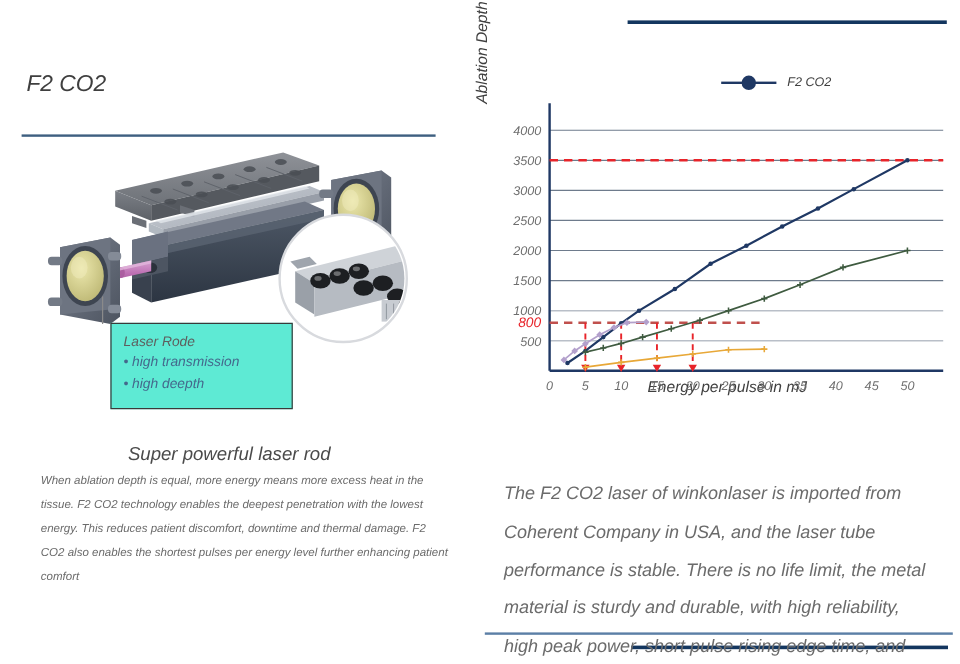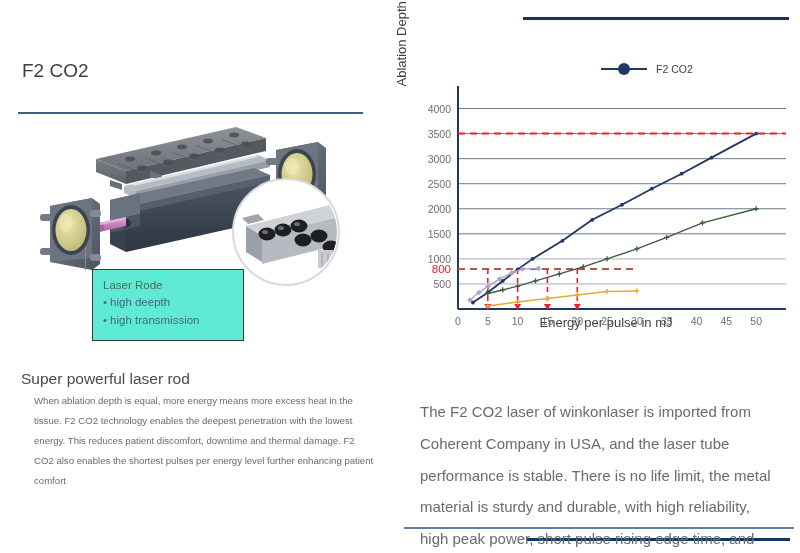--- a/index.html
+++ b/index.html
@@ -4,21 +4,21 @@
 <title>F2 CO2 — State of The Art Technology</title>
 <style>
   * { box-sizing: border-box; margin: 0; padding: 0; }
   html, body {
     width: 800px; height: 553px;
     background: #ffffff;
     font-family: "Liberation Sans", sans-serif;
     color: #404040;
     overflow: hidden;
   }
-  .page { position: relative; width: 800px; height: 553px; }
+  .page { position: relative; width: 800px; height: 553px; font-style: italic; }
 
   
   .rule-top-right {
     position: absolute; left: 523px; top: 17px; width: 266px; height: 3px;
     background: #13365f;
   }
   .rule-bottom-thin {
     position: absolute; left: 404px; top: 527px; width: 390px; height: 1.5px;
     background: #5b7fa6;
   }
@@ -50,21 +50,21 @@
   .callout-item { font-size: 11.5px; color: #44688c; line-height: 1.55; }
   .callout-item .bullet { margin-right: 3px; }
   .callout-leader {
     position: absolute; left: 85px; top: 247px; width: 1px; height: 23px;
     background: #8a8a8a;
   }
 
   
   .sub-head {
     position: absolute; left: 21px; top: 370px; width: 340px;
-    font-size: 15.5px; color: #4a4a4a; font-weight: 400;
+    font-size: 15.5px; color: #4a4a4a; font-weight: 400; text-align: center;
   }
   .body-left {
     position: absolute; left: 34px; top: 391px; width: 340px;
     font-size: 9.6px; color: #6b6b6b; line-height: 2.08;
   }
 
   
   .body-right {
     position: absolute; left: 420px; top: 396px; width: 362px;
     font-size: 15px; color: #6b6b6b; line-height: 2.12;
@@ -249,24 +249,24 @@
           <polygon points="224,96 240,92 246,98 230,102" fill="#9fa5ad"></polygon>
         </g>
       </g>
     </svg>
   </div>
 
   <div class="callout-leader"></div>
   <div class="callout">
     <div class="callout-title">Laser Rode</div>
     <div class="callout-item">
-      <span class="bullet">•</span><span>high deepth</span>
+      <span class="bullet">•</span><span>high transmission</span>
     </div>
     <div class="callout-item">
-      <span class="bullet">•</span><span>high transmission</span>
+      <span class="bullet">•</span><span>high deepth</span>
     </div>
   </div>
 
   <div class="sub-head">Super powerful laser rod</div>
   <div class="body-left">When ablation depth is equal, more energy means more excess heat in the tissue. F2 CO2 technology enables the deepest penetration with the lowest energy. This reduces patient discomfort, downtime and thermal damage. F2 CO2 also enables the shortest pulses per energy level further enhancing patient comfort</div>
 
   <div class="body-right">The F2 CO2 laser of winkonlaser is imported from Coherent Company in USA, and the laser tube performance is stable. There is no life limit, the metal material is sturdy and durable, with high reliability, high peak power, short pulse rising edge time, and high pulse modulated frequency, which can effectively improve processing efficiency and accuracy.</div>
 
   <div class="chart-wrap">
     <div class="chart-legend">

